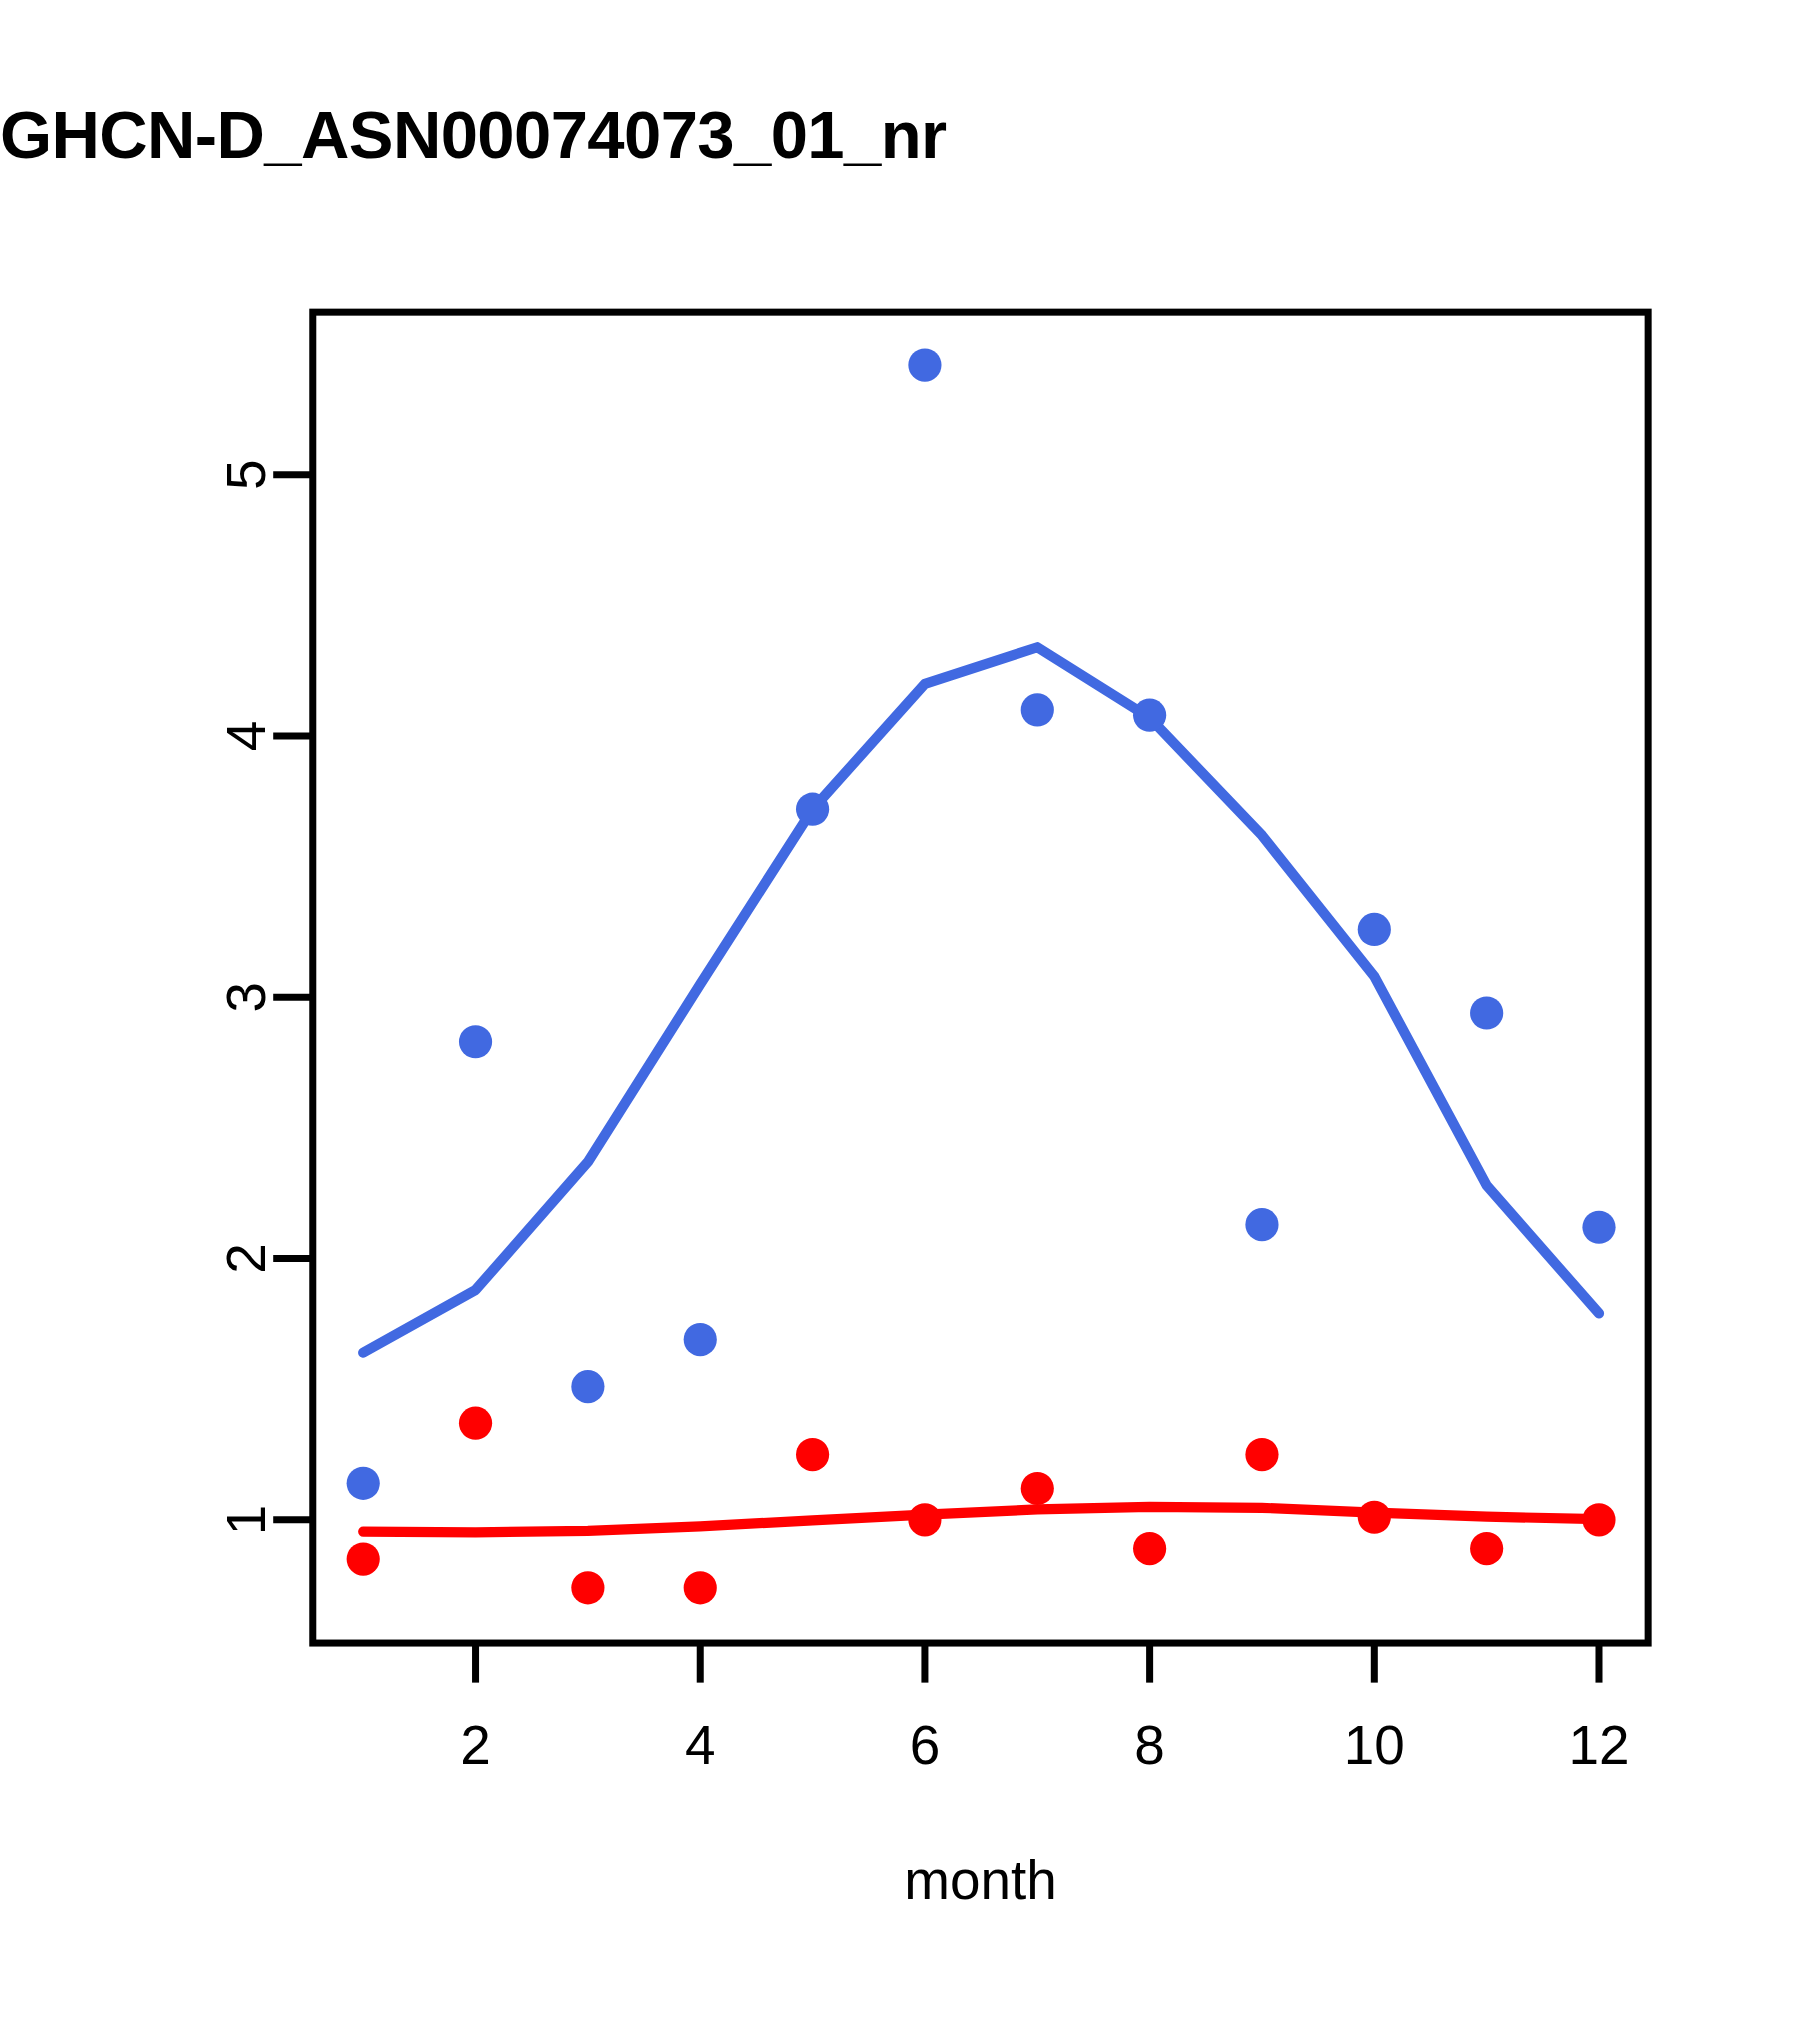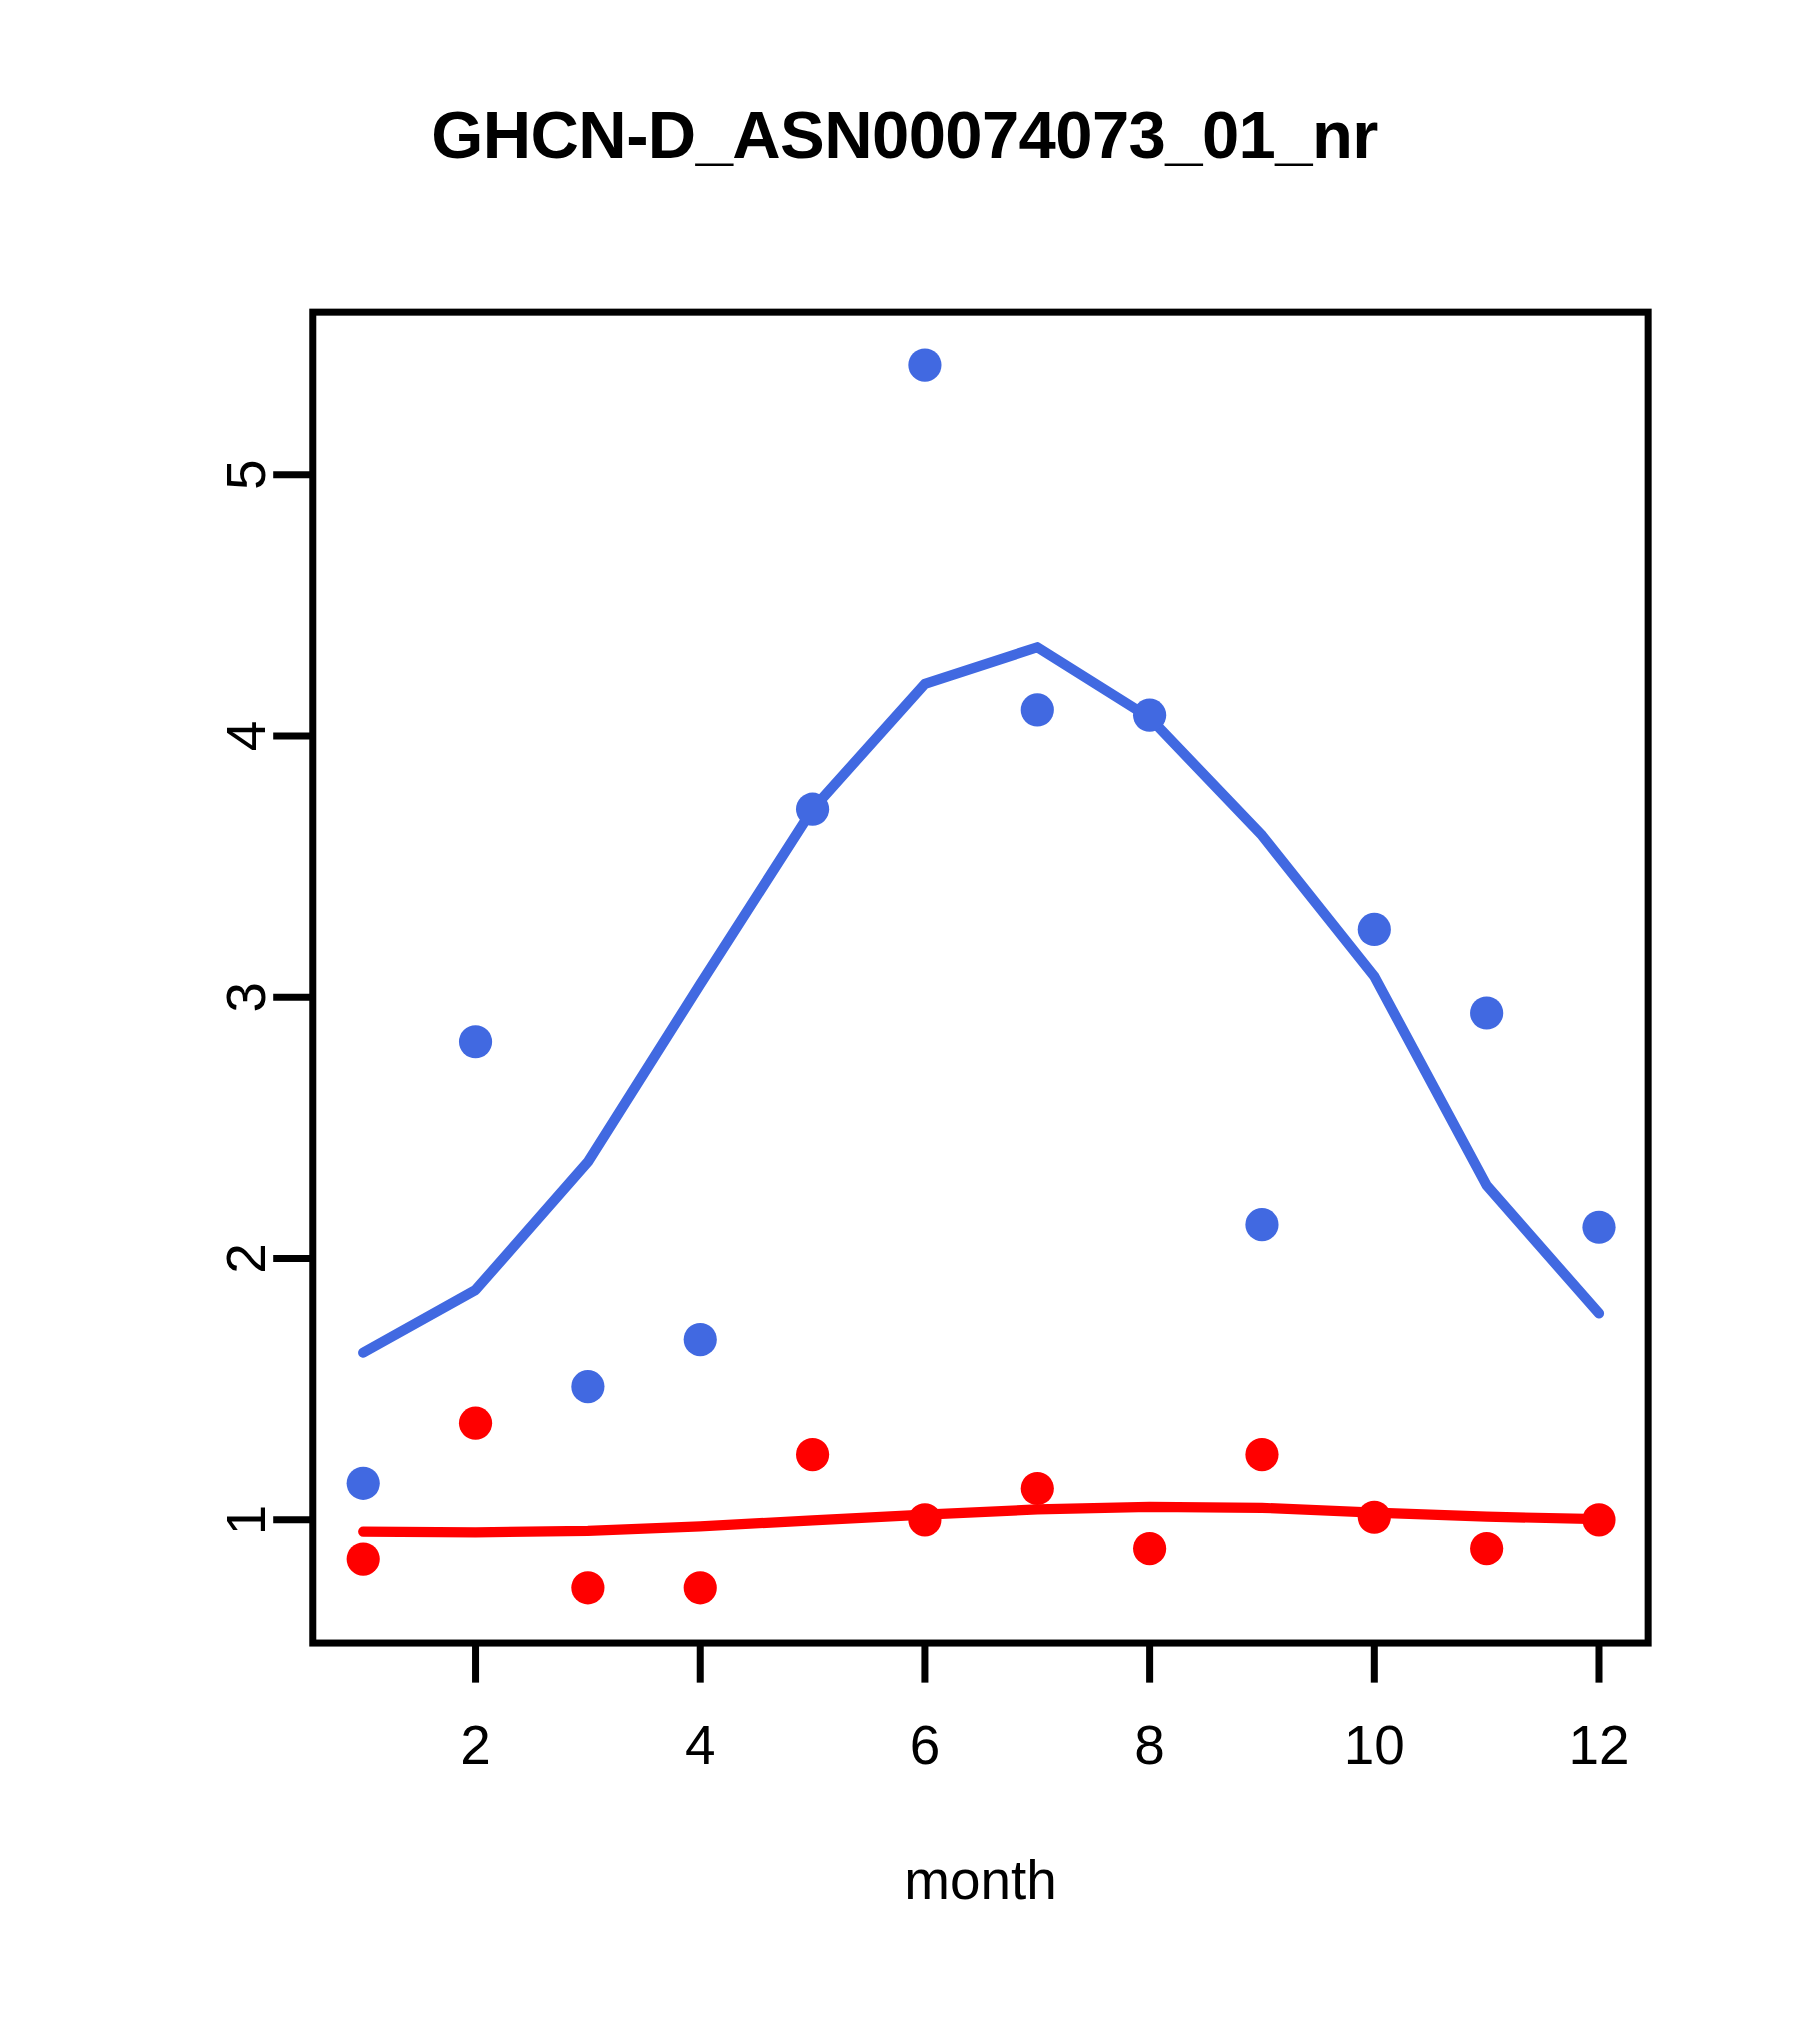--- a/index.html
+++ b/index.html
@@ -1,21 +1,21 @@
 <!DOCTYPE html>
 <html style="font-size:10.2px"><head>
 <meta charset="utf-8">
 <style>
   html,body{margin:0;padding:0;background:#ffffff;}
   body{width:1809px;height:2035px;font-family:"Liberation Sans",sans-serif;}
   #root{position:relative;width:1809px;height:2035px;background:#fff;overflow:hidden;}
 
   #plot-title{
     position:absolute; left:0; top:96px; width:1809px;
-    text-align:center;
+    text-align:left;
     font-family:"Liberation Sans",sans-serif;
     font-weight:bold;
     font-size:67px;
     letter-spacing:-0.6px;
     color:#000;
     white-space:nowrap;
   }
 
   #chart-area{position:absolute; left:0; top:0; width:1809px; height:2035px;}
   svg#chart-svg{position:absolute;left:0;top:0;}

